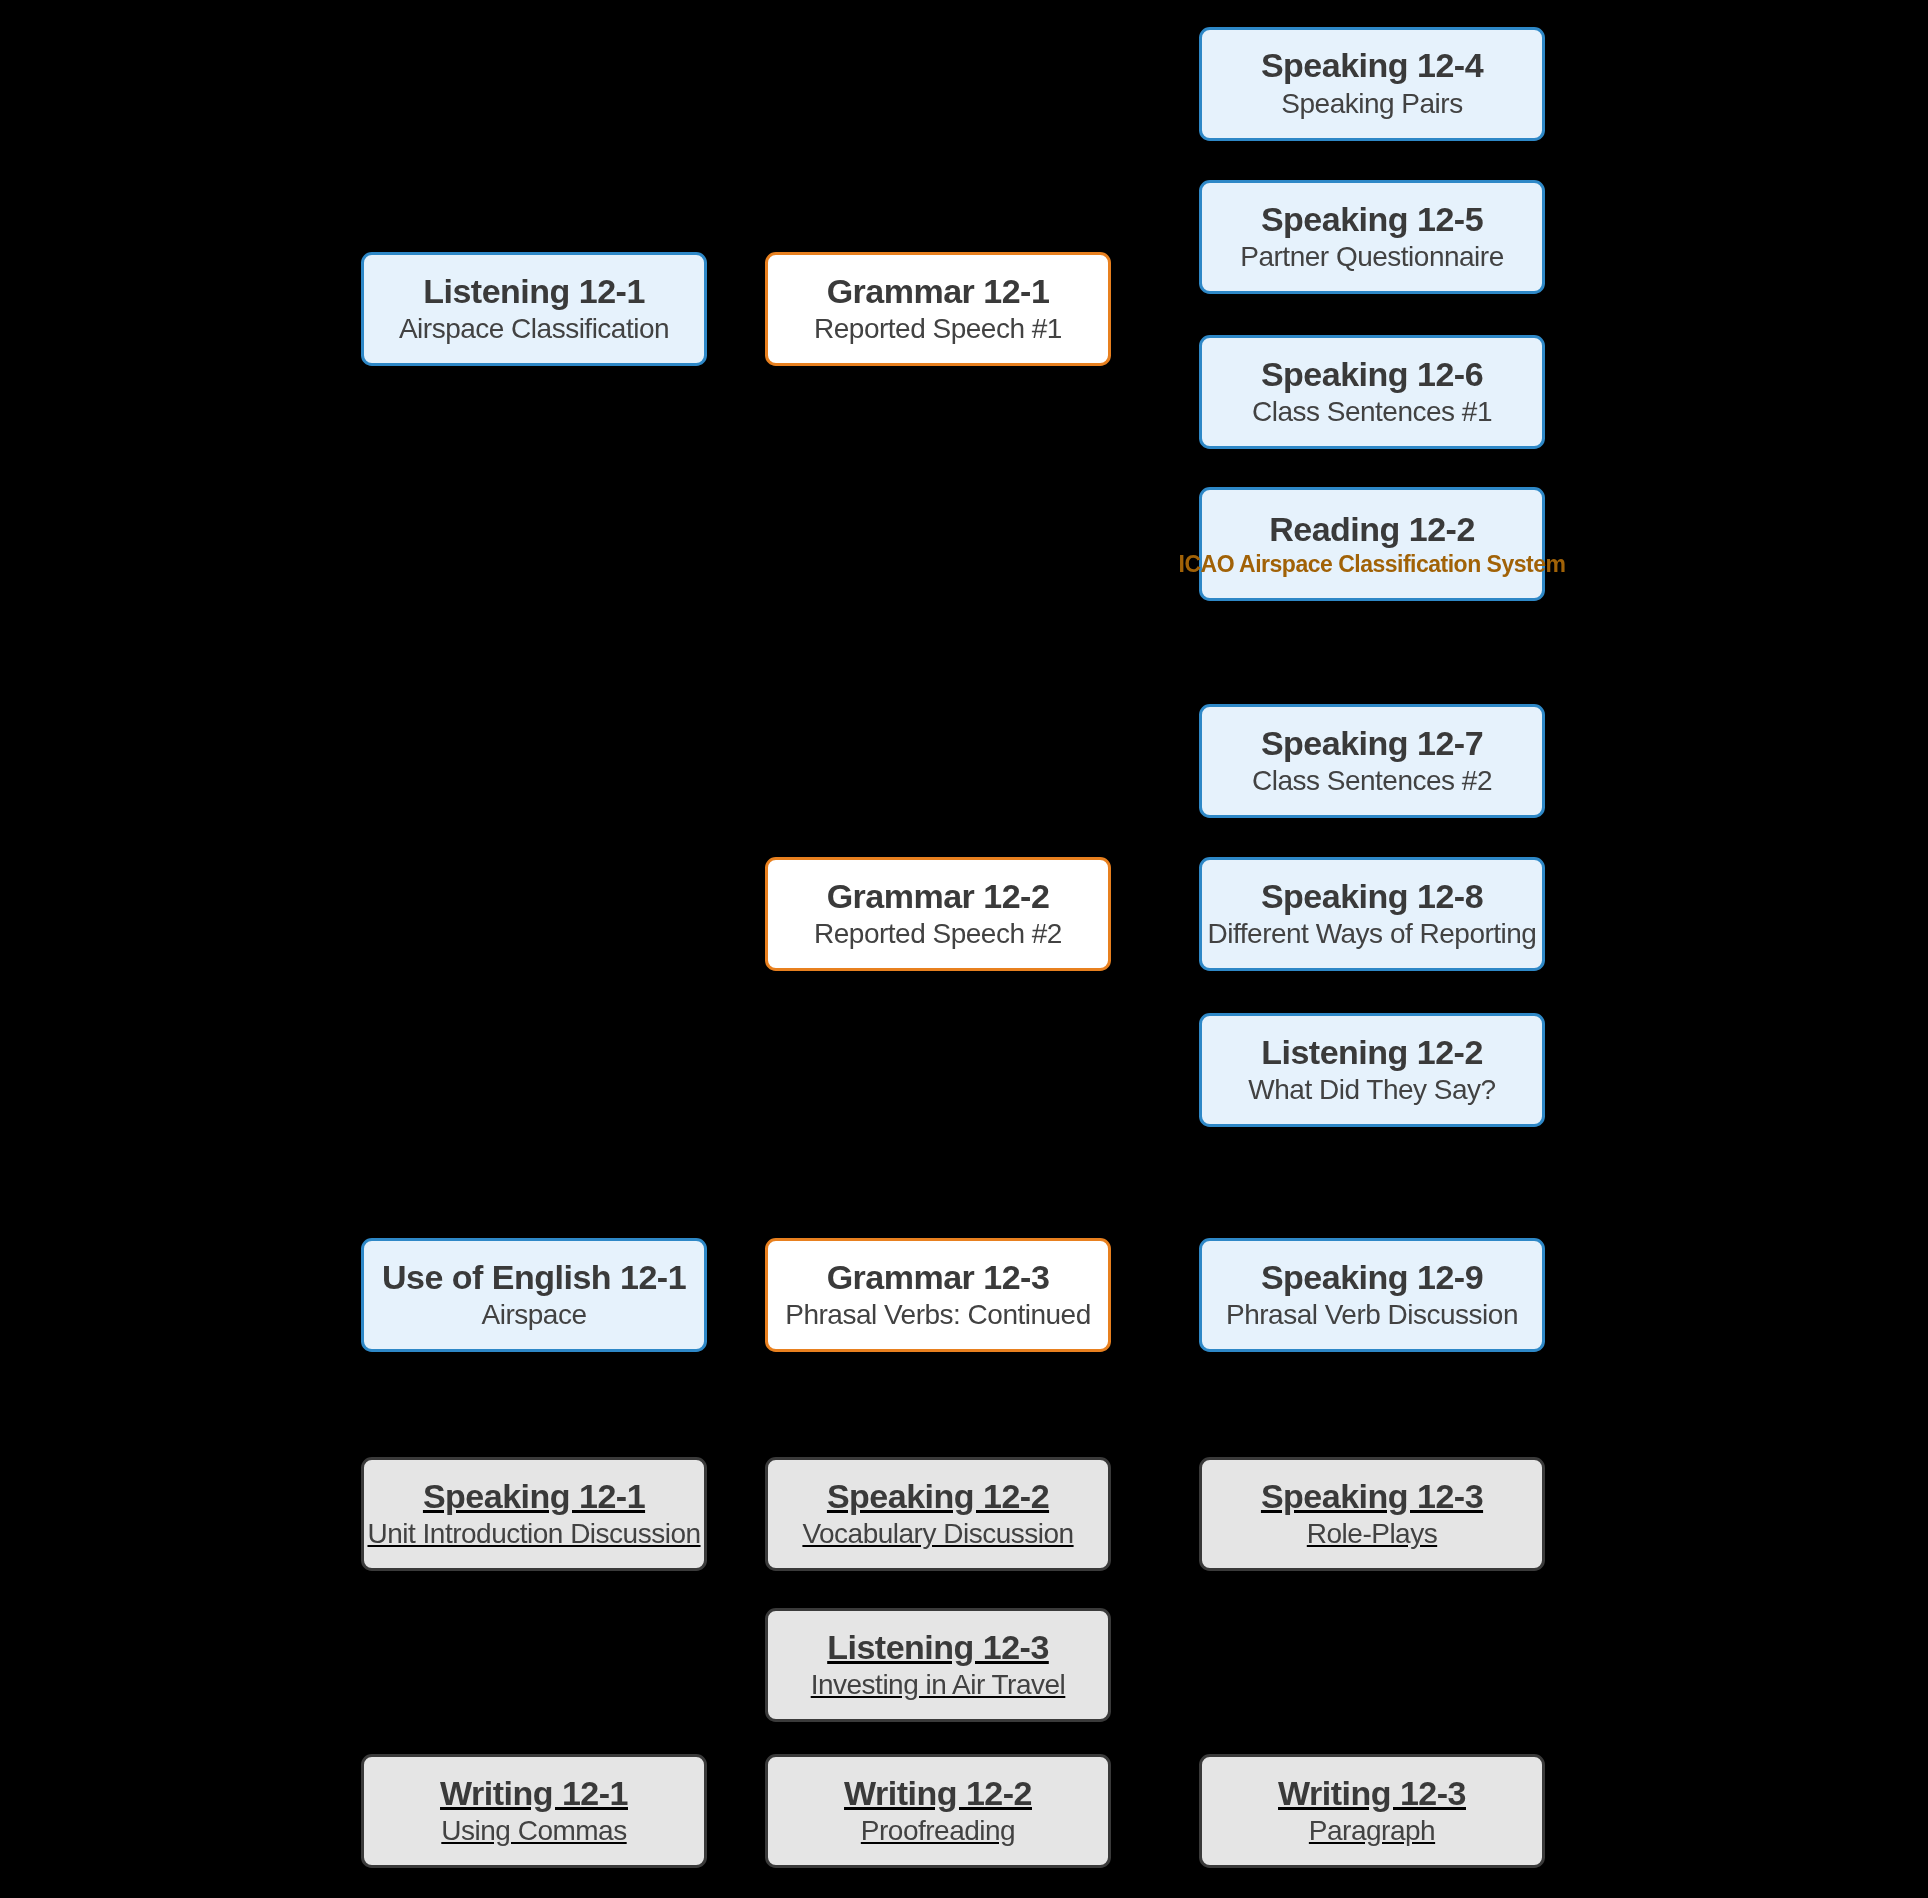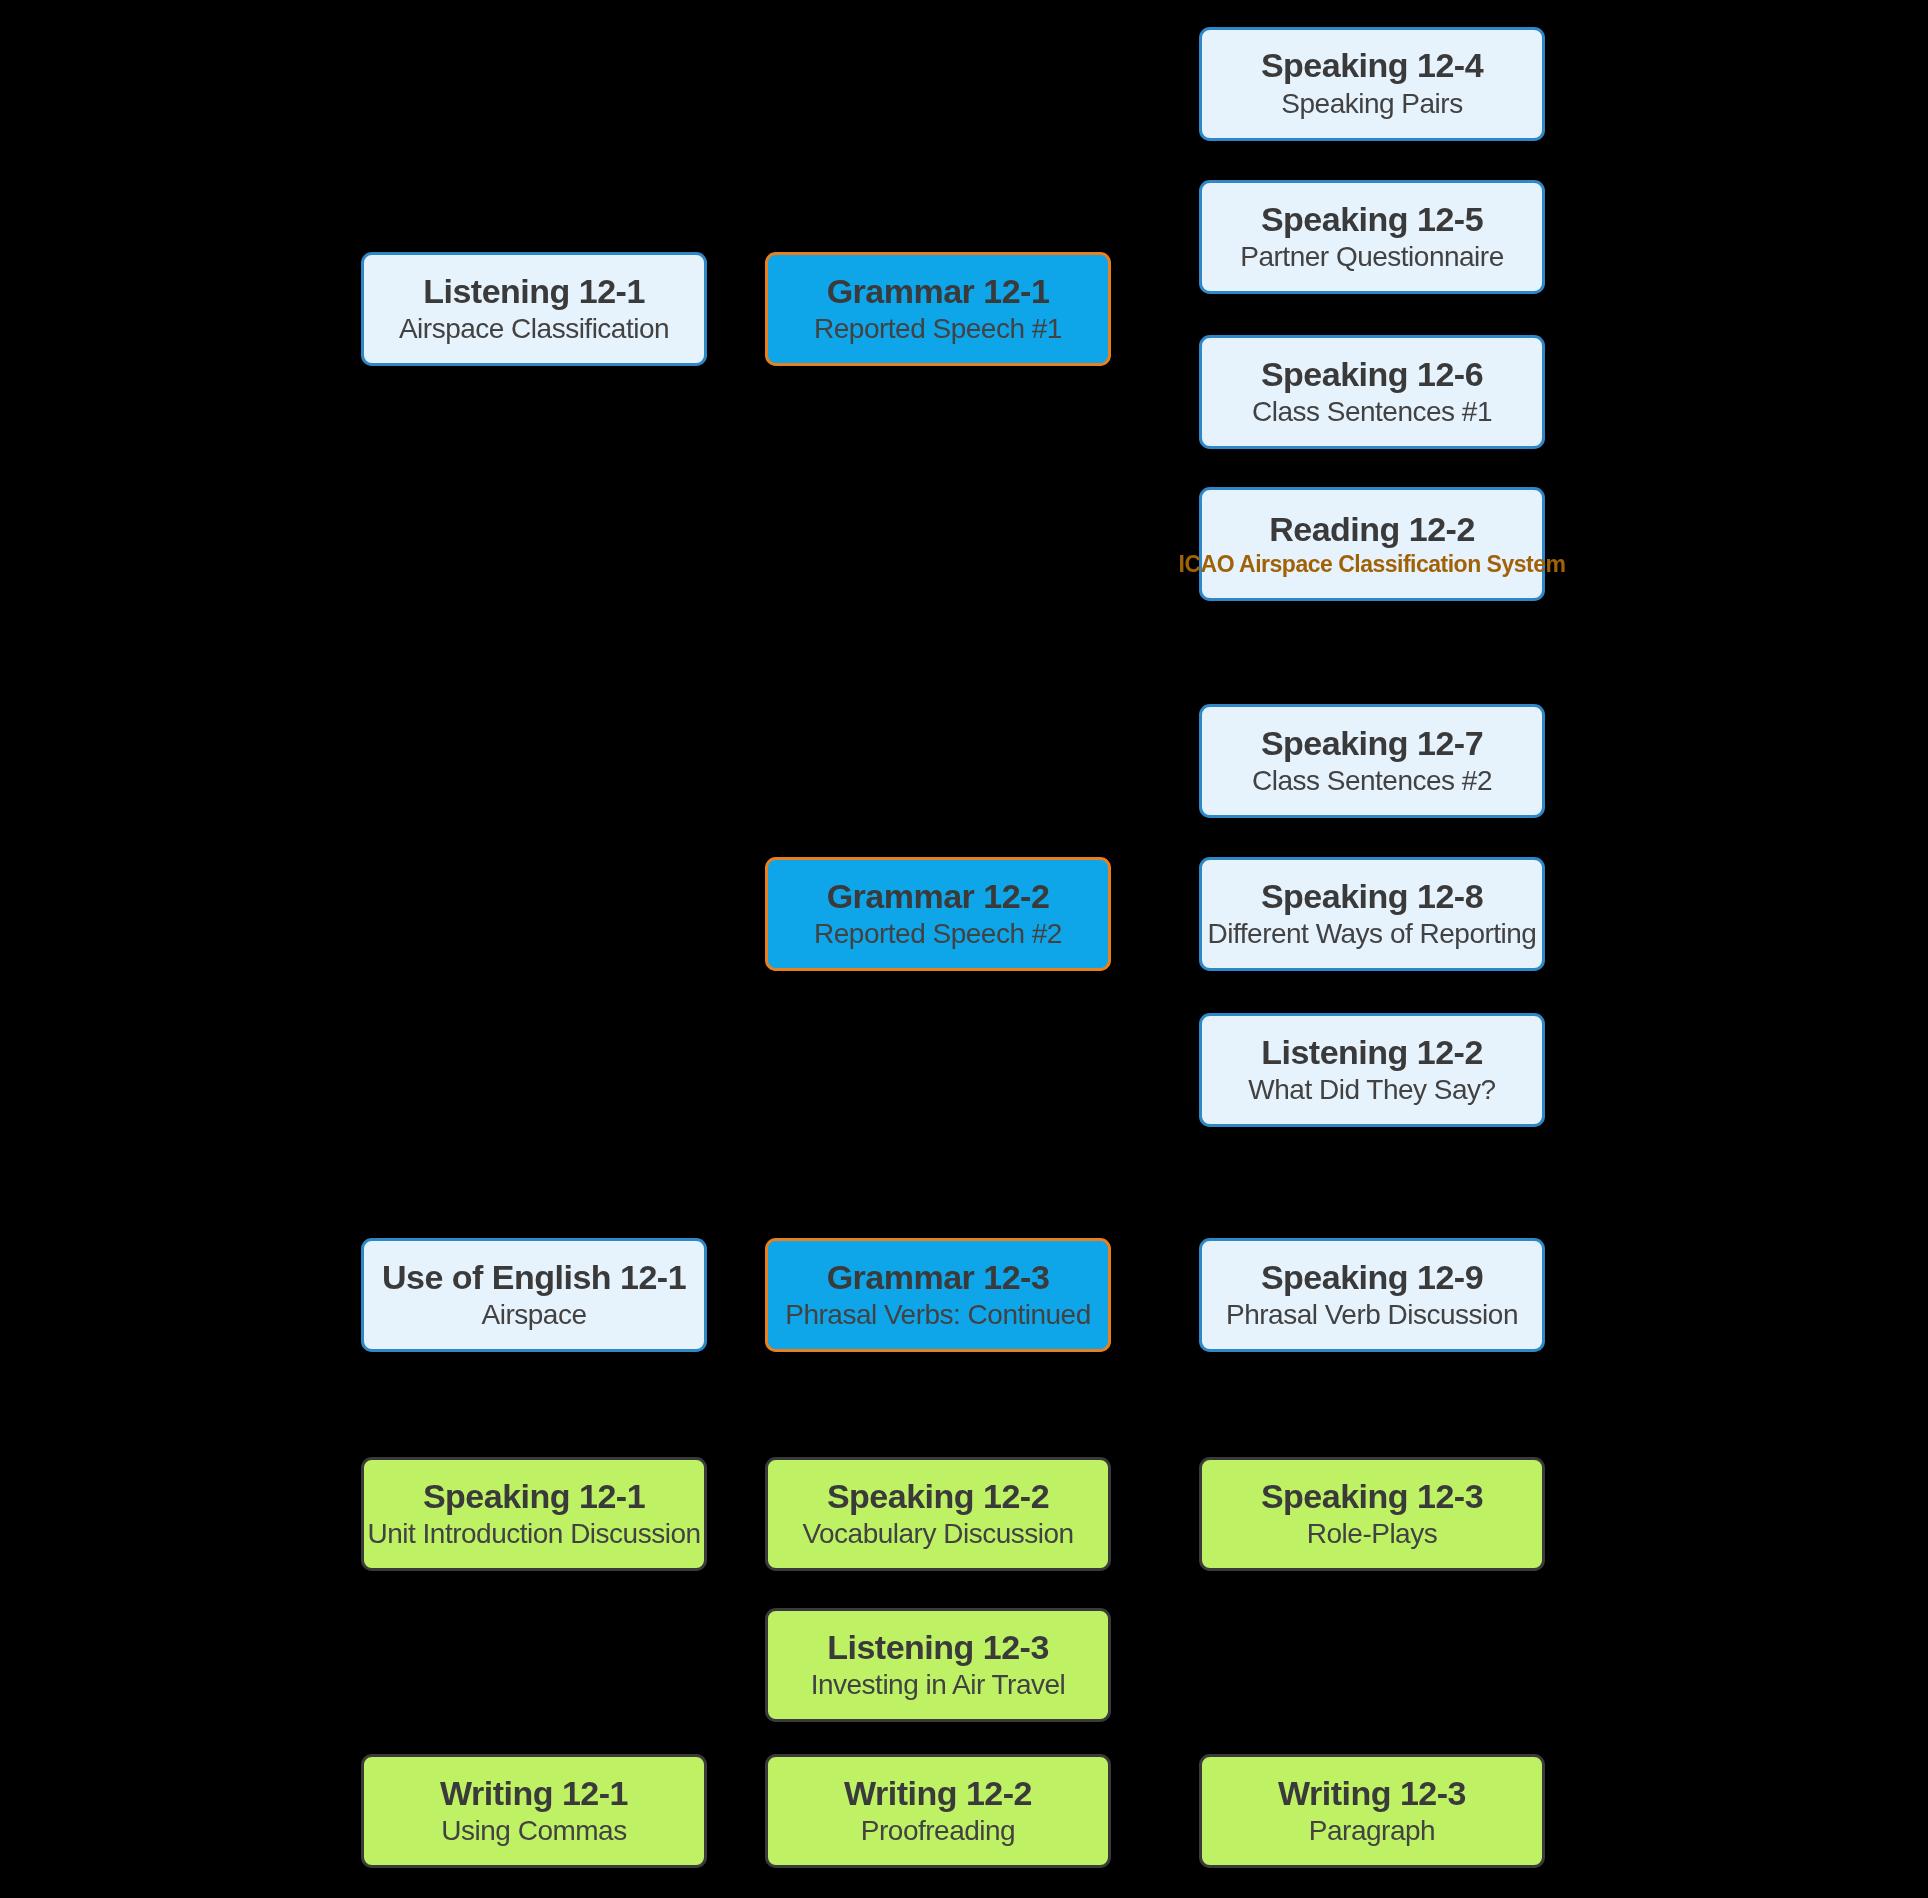--- a/index.html
+++ b/index.html
@@ -26,22 +26,22 @@
     border-radius: 10.8px;
     display: flex;
     flex-direction: column;
     align-items: center;
     justify-content: center;
     text-align: center;
     padding: 2px 3.9px;
     gap: 2.9px;
   }
   .node.blue   { background: #e6f2fc; border-color: #2e88c7; }
-  .node.orange { background: #0ea5e9; border-color: #e8801f; }
-  .node.gray   { background: #bef264; border-color: #3a3a3a; }
+  .node.orange { background: #ffffff; border-color: #e8801f; }
+  .node.gray   { background: #e5e5e5; border-color: #3a3a3a; text-decoration: underline; }
   .title {
     font-weight: bold;
     font-size: 34px;
     line-height: 1.1;
     color: #3a3a3a;
     letter-spacing: -0.5px;
     white-space: nowrap;
   }
   .subtitle {
     font-size: 28px;

